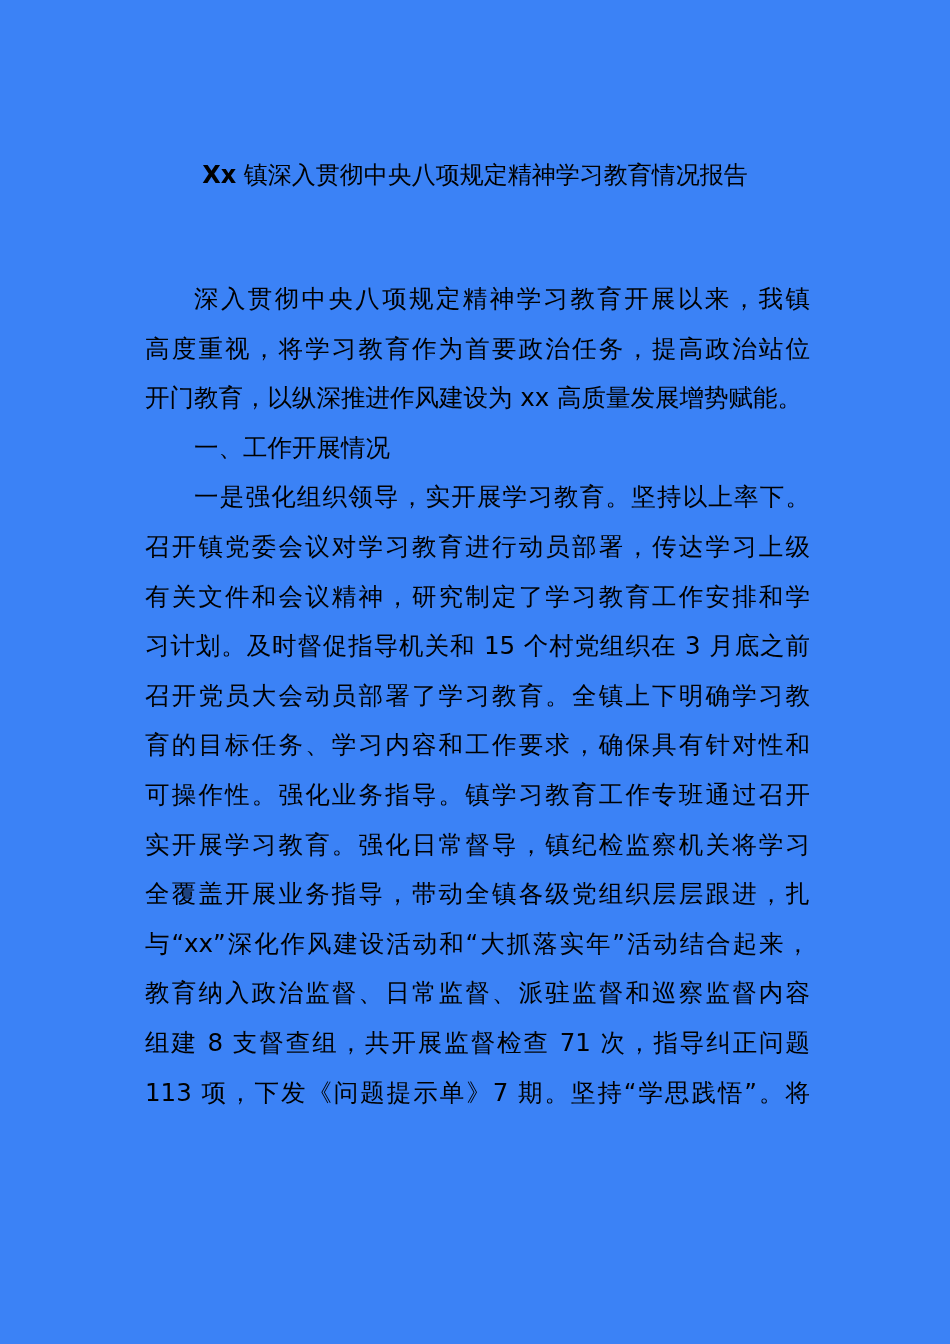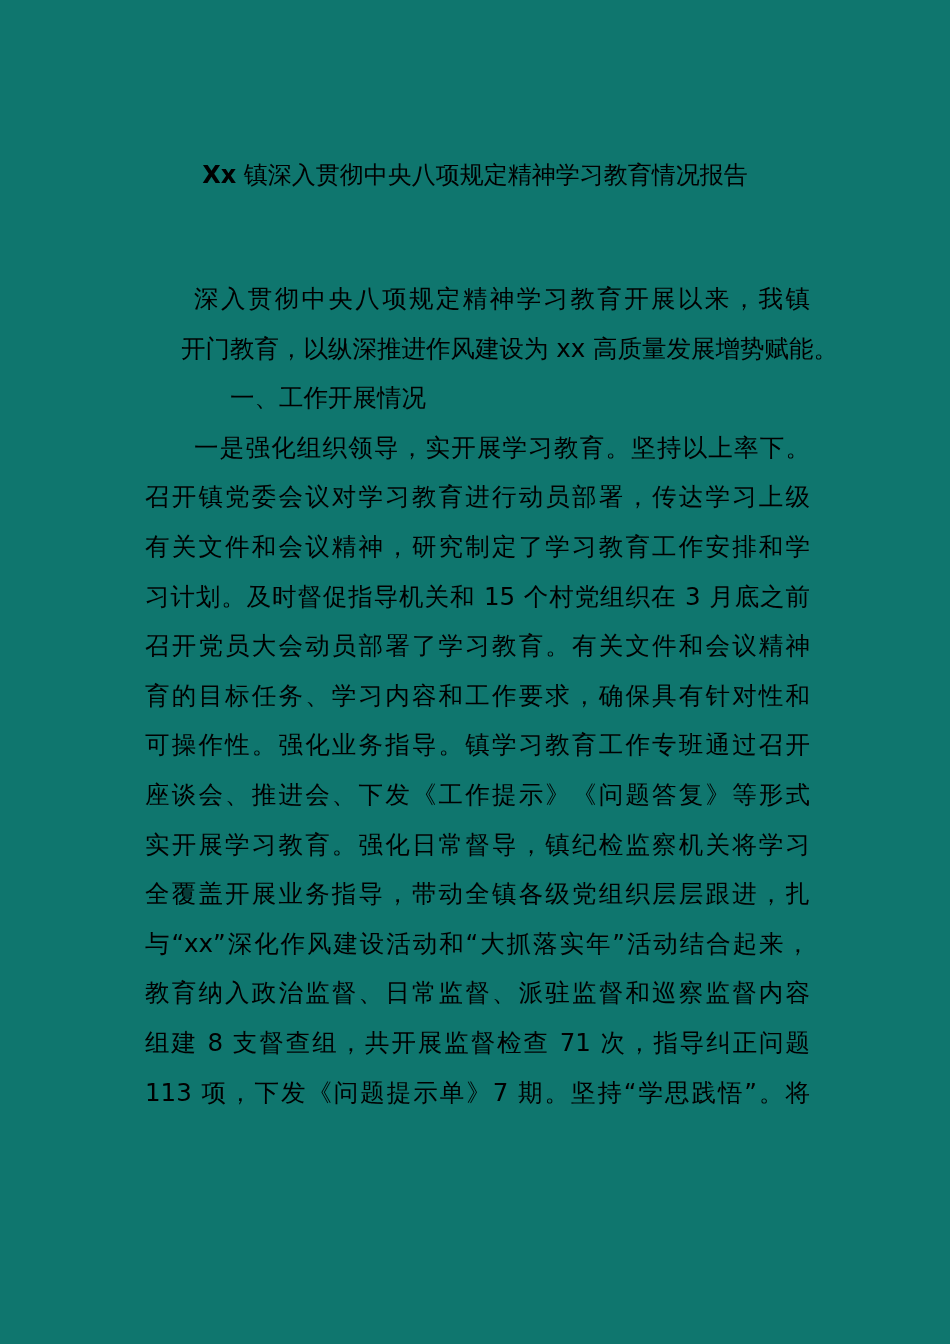--- a/index.html
+++ b/index.html
@@ -13,21 +13,21 @@
       position: relative;
       overflow: hidden;
       font-family: "DejaVu Sans", "Liberation Sans", sans-serif;
       color: #000000;
     }
     .page {
       position: absolute;
       left: 0; top: 0;
       width: 950px;
       height: 1344px;
-      background: #0f766e;
+      background: #3b82f6;
     }
     .title {
       position: absolute;
       left: 0;
       width: 950px;
       top: 158px;
       text-align: center;
       font-size: 24px;
       line-height: 34px;
       white-space: nowrap;
@@ -48,43 +48,42 @@
       white-space: nowrap;
       text-align: justify;
       text-align-last: justify;
       letter-spacing: 0px;
     }
     .line.indent {
       padding-left: 49px;
     }
     .line.last {
       text-align-last: left;
-      margin-left: 36px;
     }
   </style>
 </head>
 <body>
 
 <div class="page">
   <div class="title">
     <span class="title-prefix">Xx</span><span> 镇深入贯彻中央八项规定精神学习教育情况报告</span>
   </div>
 
   <div class="body-text">
     <div class="line indent">深入贯彻中央八项规定精神学习教育开展以来，我镇</div>
+    <div class="line">高度重视，将学习教育作为首要政治任务，提高政治站位</div>
     <div class="line last">开门教育，以纵深推进作风建设为 xx 高质量发展增势赋能。</div>
     <div class="line indent last">一、工作开展情况</div>
     <div class="line indent">一是强化组织领导，实开展学习教育。坚持以上率下。</div>
     <div class="line">召开镇党委会议对学习教育进行动员部署，传达学习上级</div>
     <div class="line">有关文件和会议精神，研究制定了学习教育工作安排和学</div>
     <div class="line">习计划。及时督促指导机关和 15 个村党组织在 3 月底之前</div>
-    <div class="line">召开党员大会动员部署了学习教育。有关文件和会议精神</div>
+    <div class="line">召开党员大会动员部署了学习教育。全镇上下明确学习教</div>
     <div class="line">育的目标任务、学习内容和工作要求，确保具有针对性和</div>
     <div class="line">可操作性。强化业务指导。镇学习教育工作专班通过召开</div>
-    <div class="line">座谈会、推进会、下发《工作提示》《问题答复》等形式</div>
     <div class="line">实开展学习教育。强化日常督导，镇纪检监察机关将学习</div>
     <div class="line">全覆盖开展业务指导，带动全镇各级党组织层层跟进，扎</div>
     <div class="line">与“xx”深化作风建设活动和“大抓落实年”活动结合起来，</div>
     <div class="line">教育纳入政治监督、日常监督、派驻监督和巡察监督内容</div>
     <div class="line">组建 8 支督查组，共开展监督检查 71 次，指导纠正问题</div>
     <div class="line">113 项，下发《问题提示单》7 期。坚持“学思践悟”。将</div>
   </div>
 </div>
 
 </body></html>

